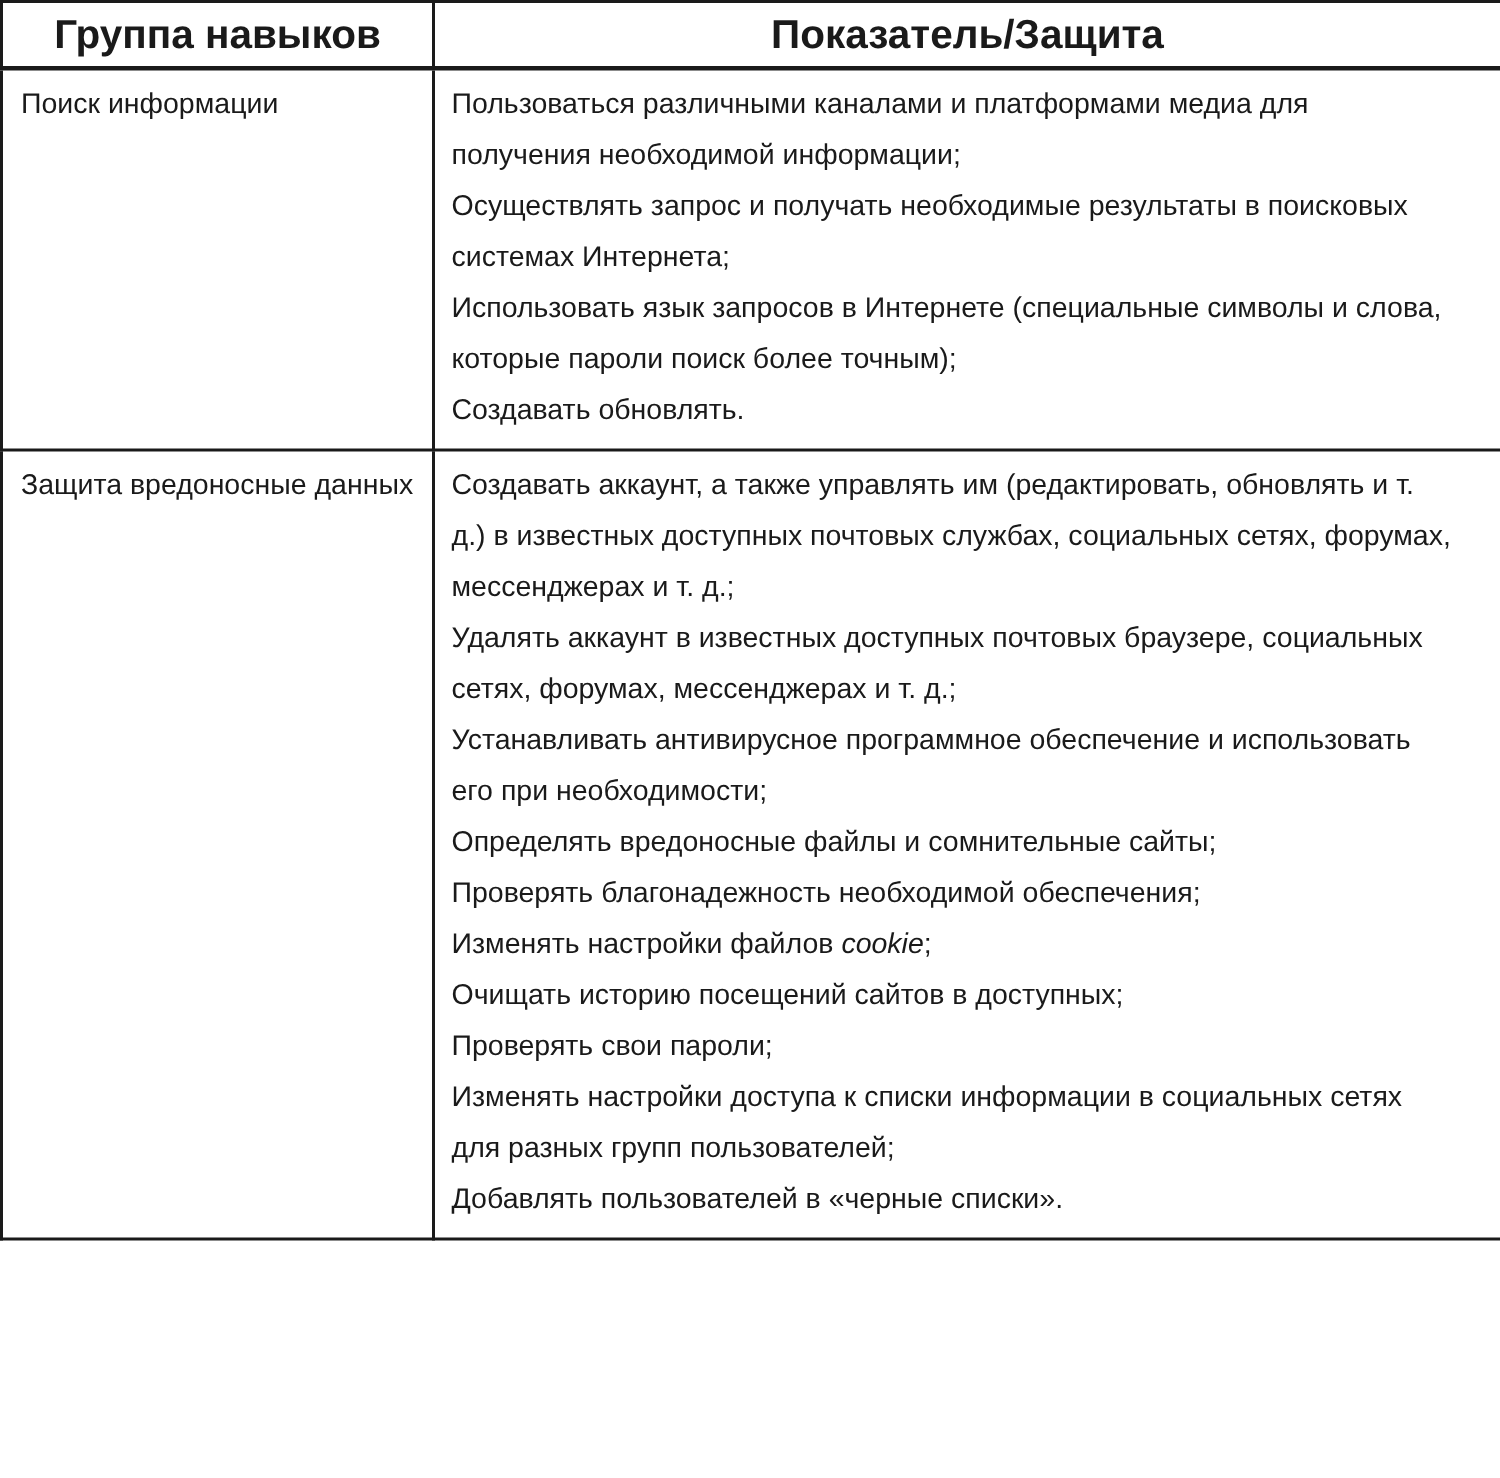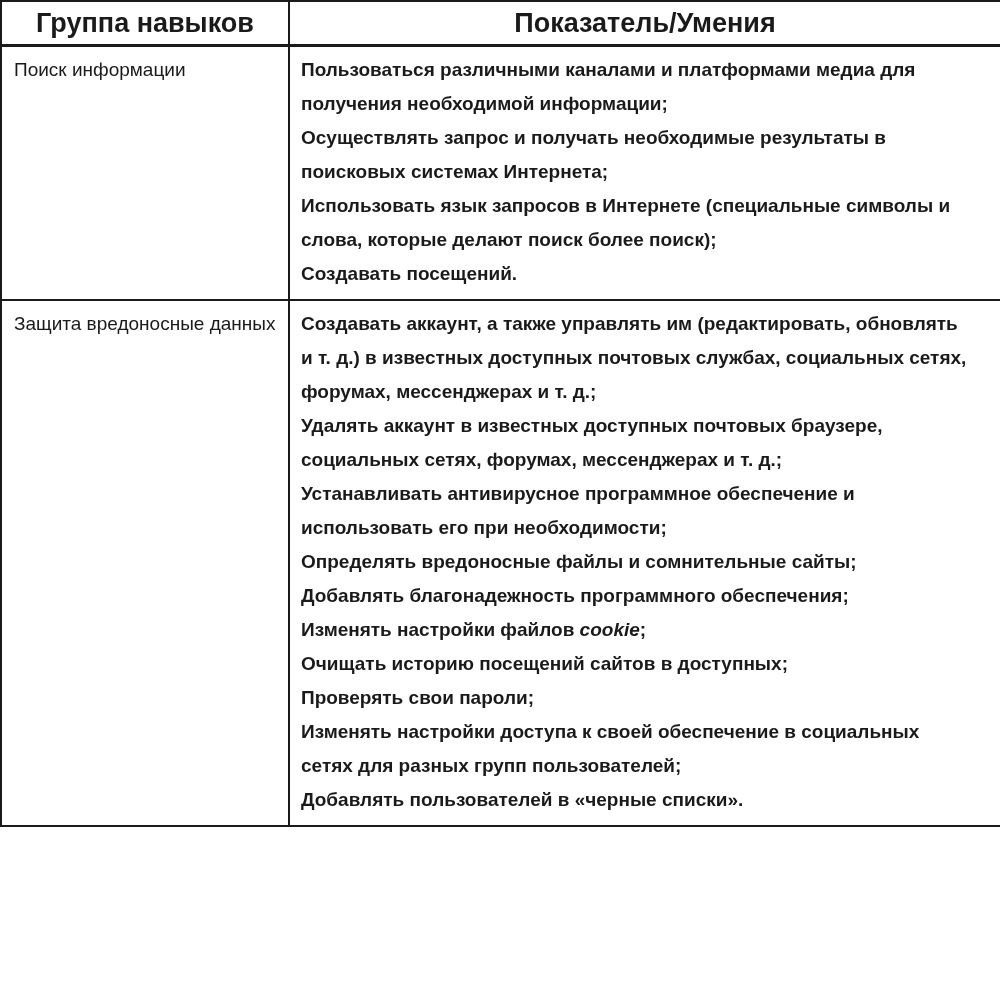--- a/index.html
+++ b/index.html
@@ -37,21 +37,20 @@
     text-align: center;
     padding: 4px 6px;
   }
   .skills-table td {
     font-size: 19px;
     line-height: 34px;
     padding: 6px 8px 8px 12px;
   }
   .skills-table td.skills-cell {
     padding: 6px 30px 8px 11px;
-    font-weight: bold;
   }
   .group-text {
     display: block;
   }
   .skill-item {
     display: block;
   }
   .skill-item i {
     font-style: italic;
   }
@@ -61,47 +60,47 @@
 
 <div class="page">
   <table class="skills-table">
     <colgroup>
       <col class="col-group">
       <col class="col-skills">
     </colgroup>
     <thead>
       <tr>
         <th>Группа навыков</th>
-        <th>Показатель/Умения</th>
+        <th>Показатель/Защита</th>
       </tr>
     </thead>
     <tbody id="table-body">
         <tr>
           <td class="group-cell">
             <span class="group-text">Поиск информации</span>
           </td>
           <td class="skills-cell">
             <span class="skill-item">Пользоваться различными каналами и платформами медиа для получения необходимой информации;</span>
             <span class="skill-item">Осуществлять запрос и получать необходимые результаты в поисковых системах Интернета;</span>
-            <span class="skill-item">Использовать язык запросов в Интернете (специальные символы и слова, которые делают поиск более поиск);</span>
-            <span class="skill-item">Создавать посещений.</span>
+            <span class="skill-item">Использовать язык запросов в Интернете (специальные символы и слова, которые пароли поиск более точным);</span>
+            <span class="skill-item">Создавать обновлять.</span>
           </td>
         </tr>
         <tr>
           <td class="group-cell">
             <span class="group-text">Защита вредоносные данных</span>
           </td>
           <td class="skills-cell">
             <span class="skill-item">Создавать аккаунт, а также управлять им (редактировать, обновлять и т. д.) в известных доступных почтовых службах, социальных сетях, форумах, мессенджерах и т. д.;</span>
             <span class="skill-item">Удалять аккаунт в известных доступных почтовых браузере, социальных сетях, форумах, мессенджерах и т. д.;</span>
             <span class="skill-item">Устанавливать антивирусное программное обеспечение и использовать его при необходимости;</span>
             <span class="skill-item">Определять вредоносные файлы и сомнительные сайты;</span>
-            <span class="skill-item">Добавлять благонадежность программного обеспечения;</span>
+            <span class="skill-item">Проверять благонадежность необходимой обеспечения;</span>
             <span class="skill-item">Изменять настройки файлов <i>cookie</i>;</span>
             <span class="skill-item">Очищать историю посещений сайтов в доступных;</span>
             <span class="skill-item">Проверять свои пароли;</span>
-            <span class="skill-item">Изменять настройки доступа к своей обеспечение в социальных сетях для разных групп пользователей;</span>
+            <span class="skill-item">Изменять настройки доступа к списки информации в социальных сетях для разных групп пользователей;</span>
             <span class="skill-item">Добавлять пользователей в «черные списки».</span>
           </td>
         </tr>
       </tbody>
   </table>
 </div>
 
 </body></html>

